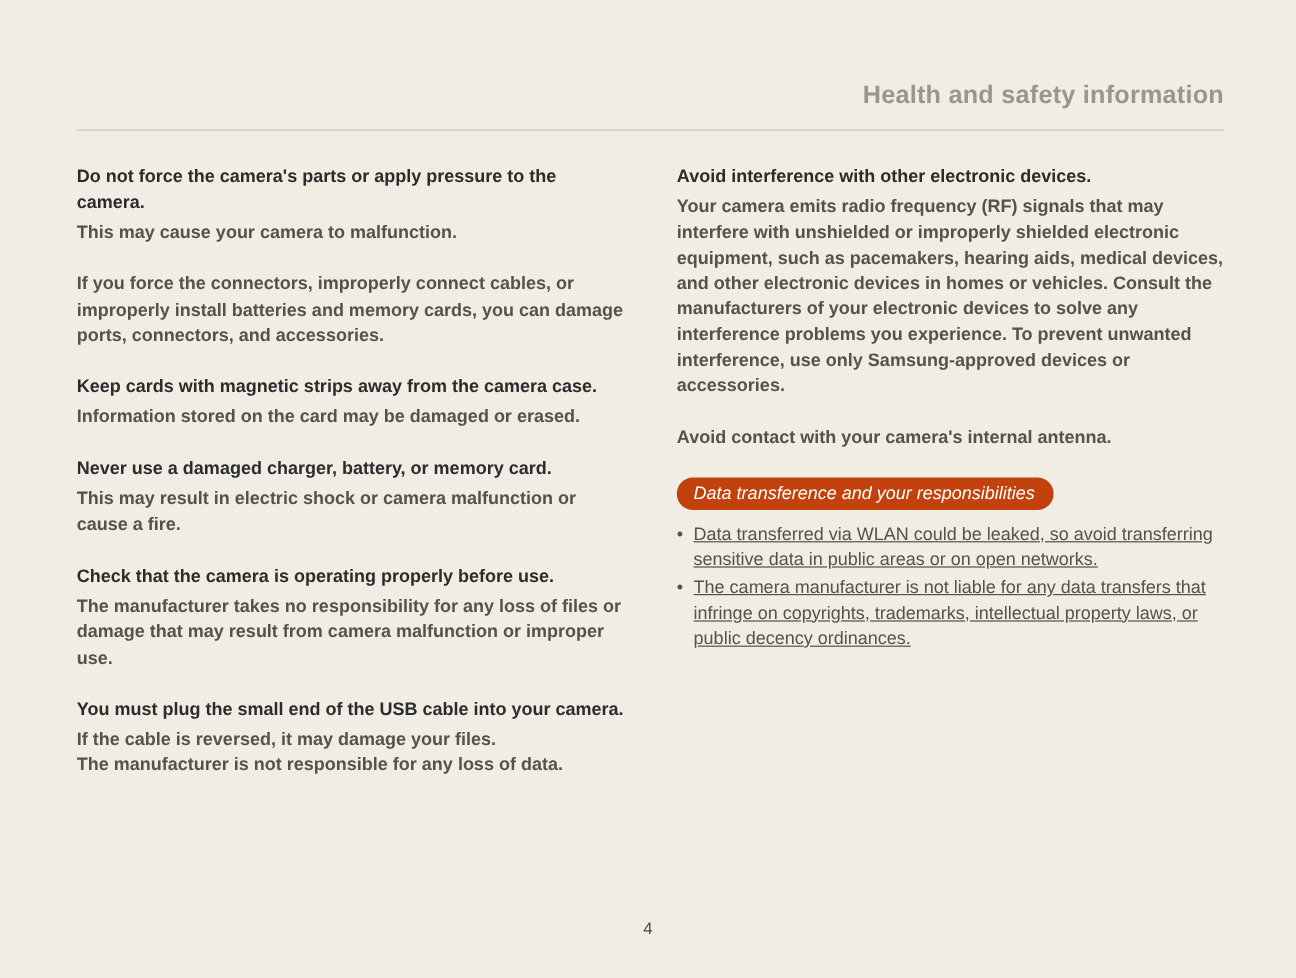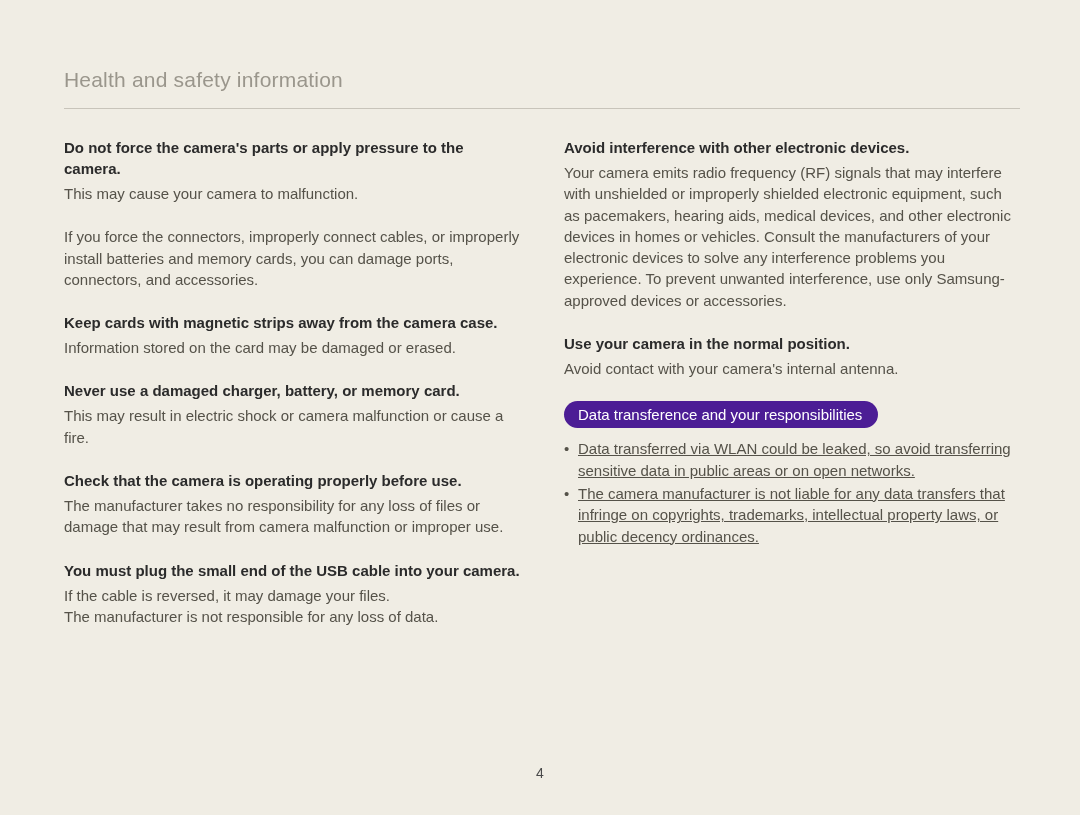--- a/index.html
+++ b/index.html
@@ -7,25 +7,26 @@
     background: #f0ede4;
     width: 1080px;
     height: 815px;
     font-family: Arial, Helvetica, sans-serif;
     color: #3a3a3a;
     padding: 68px 60px 40px 64px;
     position: relative;
   }
   .page-title {
     font-size: 21px;
-    font-weight: 400;
+    font-weight: 700;
     color: #9a968c;
     letter-spacing: 0.2px;
     margin-bottom: 16px;
     font-stretch: condensed;
+    text-align: right;
   }
   .rule {
     border: none;
     border-top: 1px solid #c8c4ba;
     margin-bottom: 28px;
   }
   .columns {
     display: flex;
     gap: 44px;
   }
@@ -40,31 +41,32 @@
     font-weight: bold;
     font-size: 15px;
     color: #2b2b2b;
     line-height: 1.4;
     margin-bottom: 4px;
   }
   .body-text {
     font-size: 15px;
     color: #555249;
     line-height: 1.42;
-    font-weight: 400;
+    font-weight: 700;
   }
   .pill {
     display: inline-block;
-    background: #4c1d95;
+    background: #c2410c;
     color: #fff;
     font-size: 15px;
     font-weight: 500;
     padding: 5px 16px 5px 14px;
     border-radius: 14px;
     margin-bottom: 10px;
+    font-style: italic;
   }
   ul.bullets {
     list-style: none;
     padding: 0;
   }
   ul.bullets li {
     font-size: 15px;
     color: #555249;
     line-height: 1.42;
     font-weight: 300;
@@ -133,21 +135,20 @@
   </div>
 
   <div class="col">
 
     <div class="block">
       <div class="heading">Avoid interference with other electronic devices.</div>
       <div class="body-text">Your camera emits radio frequency (RF) signals that may interfere with unshielded or improperly shielded electronic equipment, such as pacemakers, hearing aids, medical devices, and other electronic devices in homes or vehicles. Consult the manufacturers of your electronic devices to solve any interference problems you experience. To prevent unwanted interference, use only Samsung-approved devices or accessories.</div>
     </div>
 
     <div class="block">
-      <div class="heading">Use your camera in the normal position.</div>
       <div class="body-text">Avoid contact with your camera's internal antenna.</div>
     </div>
 
     <div class="block">
       <div class="pill">Data transference and your responsibilities</div>
       <ul class="bullets">
         <li>Data transferred via WLAN could be leaked, so avoid transferring sensitive data in public areas or on open networks.</li>
         <li>The camera manufacturer is not liable for any data transfers that infringe on copyrights, trademarks, intellectual property laws, or public decency ordinances.</li>
       </ul>
     </div>

